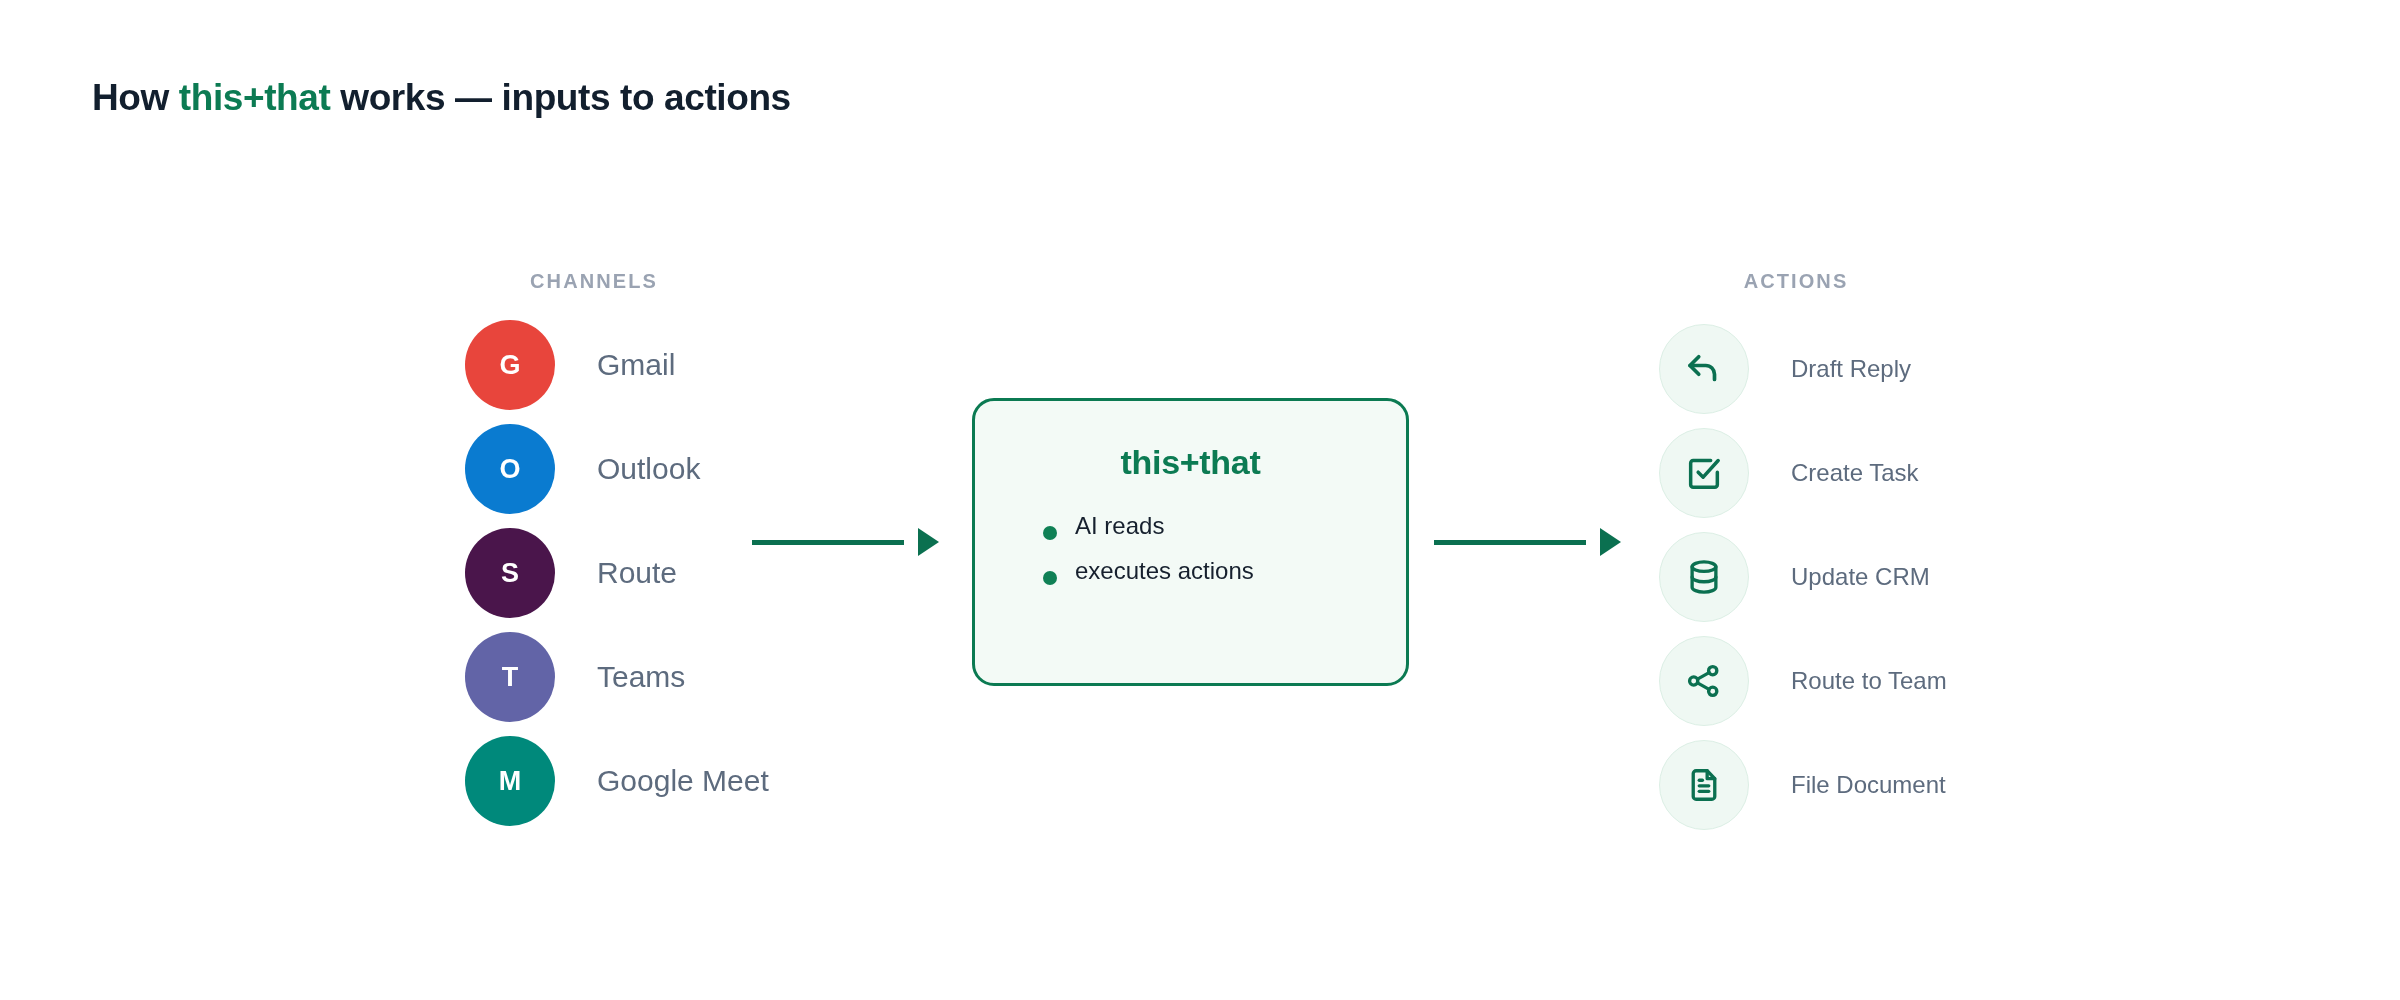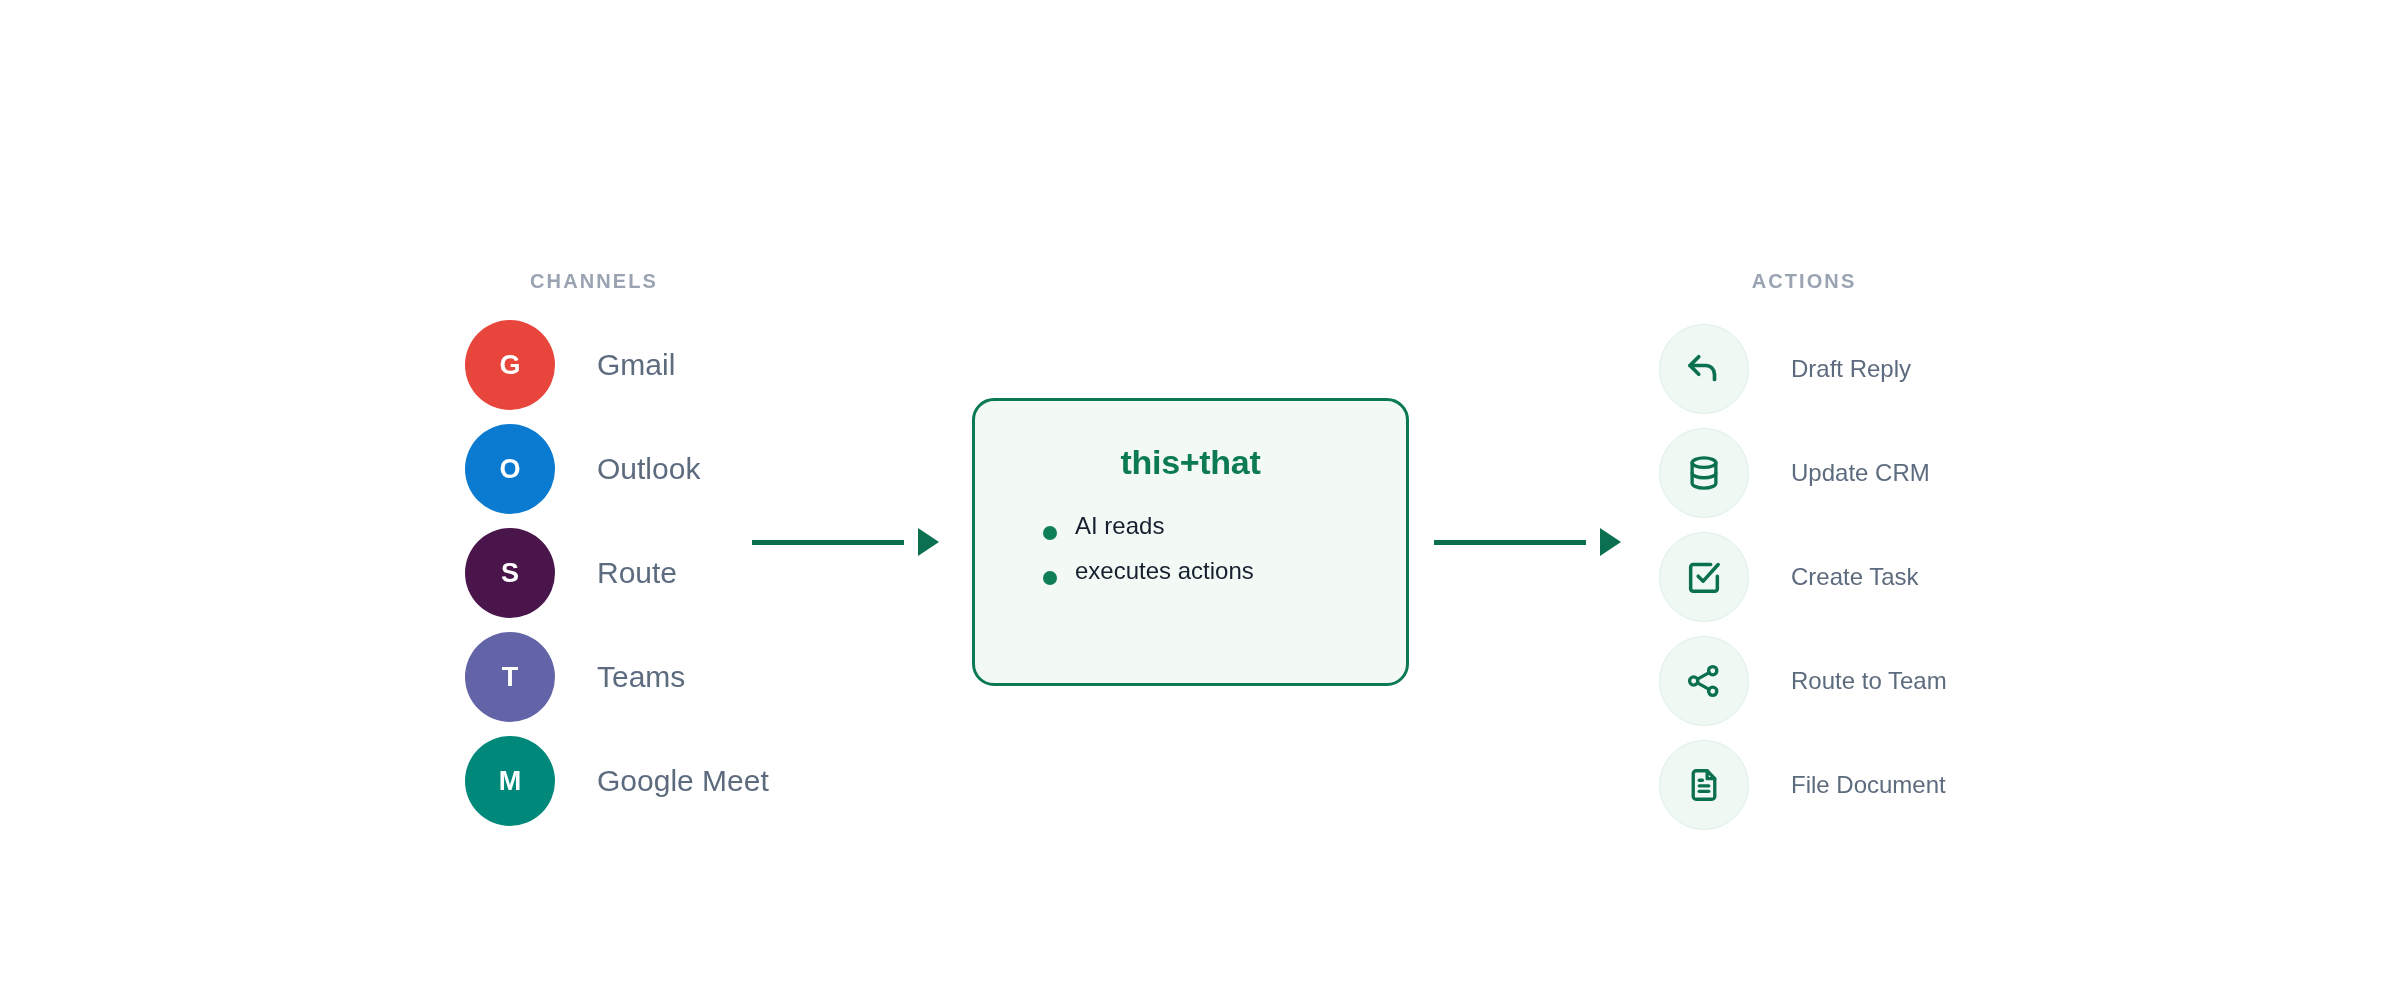--- a/index.html
+++ b/index.html
@@ -40,21 +40,21 @@
     font-size: 20px;
     font-weight: 700;
     letter-spacing: 2.1px;
     color: #9aa3b2;
     text-transform: uppercase;
     white-space: nowrap;
     transform: translateX(-50%);
     text-align: center;
   }
   #channels-header { left: 594px; top: 270px; }
-  #actions-header  { left: 1796px; top: 270px; margin-left: 8px; }
+  #actions-header  { left: 1796px; top: 270px; }
 
   
   .channel-list {
     position: absolute;
     left: 465px;
     top: 320px;
     width: 420px;
   }
   .channel-row {
     display: flex;
@@ -173,20 +173,21 @@
     font-weight: 500;
     color: #5d6b7e;
     white-space: nowrap;
   }
 </style>
 </head>
 <body>
 
 <div class="canvas">
 
+  <h1 class="page-title"><span>How </span><span class="brand">this+that</span><span> works — inputs to actions</span></h1>
 
   <div class="col-header" id="channels-header">CHANNELS</div>
   <div class="col-header" id="actions-header">ACTIONS</div>
 
   <div class="channel-list">
 
     <div class="channel-row">
       <div class="channel-badge" style="background:#e8453c">
           <span>G</span>
         </div>
@@ -254,37 +255,37 @@
         <svg width="42" height="42" viewBox="0 0 24 24" fill="none" stroke="#0b7050" stroke-width="2.1" stroke-linecap="round" stroke-linejoin="round">
           <polyline points="9 15 4 10 9 5"></polyline>
           <path d="M4 10h9a5 5 0 0 1 5 5v3"></path>
         </svg>
       </div>
       <div class="action-label">Draft Reply</div>
     </div>
 
     <div class="action-row">
       <div class="action-icon-circle">
+        <svg width="40" height="40" viewBox="0 0 24 24" fill="none" stroke="#0b7050" stroke-width="2.1" stroke-linecap="round" stroke-linejoin="round">
+          <path d="M20 11.5V19a1.5 1.5 0 0 1-1.5 1.5h-13A1.5 1.5 0 0 1 4 19V6a1.5 1.5 0 0 1 1.5-1.5H16"></path>
+          <polyline points="8.5 11.5 11.5 14.5 20.5 4.5"></polyline>
+        </svg>
+      </div>
+      <div class="action-label">Create Task</div>
+    </div>
+
+    <div class="action-row">
+      <div class="action-icon-circle">
         <svg width="38" height="38" viewBox="0 0 24 24" fill="none" stroke="#0b7050" stroke-width="2.1" stroke-linecap="round" stroke-linejoin="round">
           <ellipse cx="12" cy="5.5" rx="7.5" ry="3"></ellipse>
           <path d="M4.5 5.5v13c0 1.66 3.36 3 7.5 3s7.5-1.34 7.5-3v-13"></path>
           <path d="M4.5 12c0 1.66 3.36 3 7.5 3s7.5-1.34 7.5-3"></path>
         </svg>
       </div>
       <div class="action-label">Update CRM</div>
-    </div>
-
-    <div class="action-row">
-      <div class="action-icon-circle">
-        <svg width="40" height="40" viewBox="0 0 24 24" fill="none" stroke="#0b7050" stroke-width="2.1" stroke-linecap="round" stroke-linejoin="round">
-          <path d="M20 11.5V19a1.5 1.5 0 0 1-1.5 1.5h-13A1.5 1.5 0 0 1 4 19V6a1.5 1.5 0 0 1 1.5-1.5H16"></path>
-          <polyline points="8.5 11.5 11.5 14.5 20.5 4.5"></polyline>
-        </svg>
-      </div>
-      <div class="action-label">Create Task</div>
     </div>
 
     <div class="action-row">
       <div class="action-icon-circle">
         <svg width="38" height="38" viewBox="0 0 24 24" fill="none" stroke="#0b7050" stroke-width="2.1" stroke-linecap="round" stroke-linejoin="round">
           <circle cx="17.5" cy="5.5" r="2.6"></circle>
           <circle cx="17.5" cy="18.5" r="2.6"></circle>
           <circle cx="5.5" cy="12" r="2.6"></circle>
           <line x1="7.9" y1="10.8" x2="15.2" y2="6.7"></line>
           <line x1="7.9" y1="13.2" x2="15.2" y2="17.3"></line>

